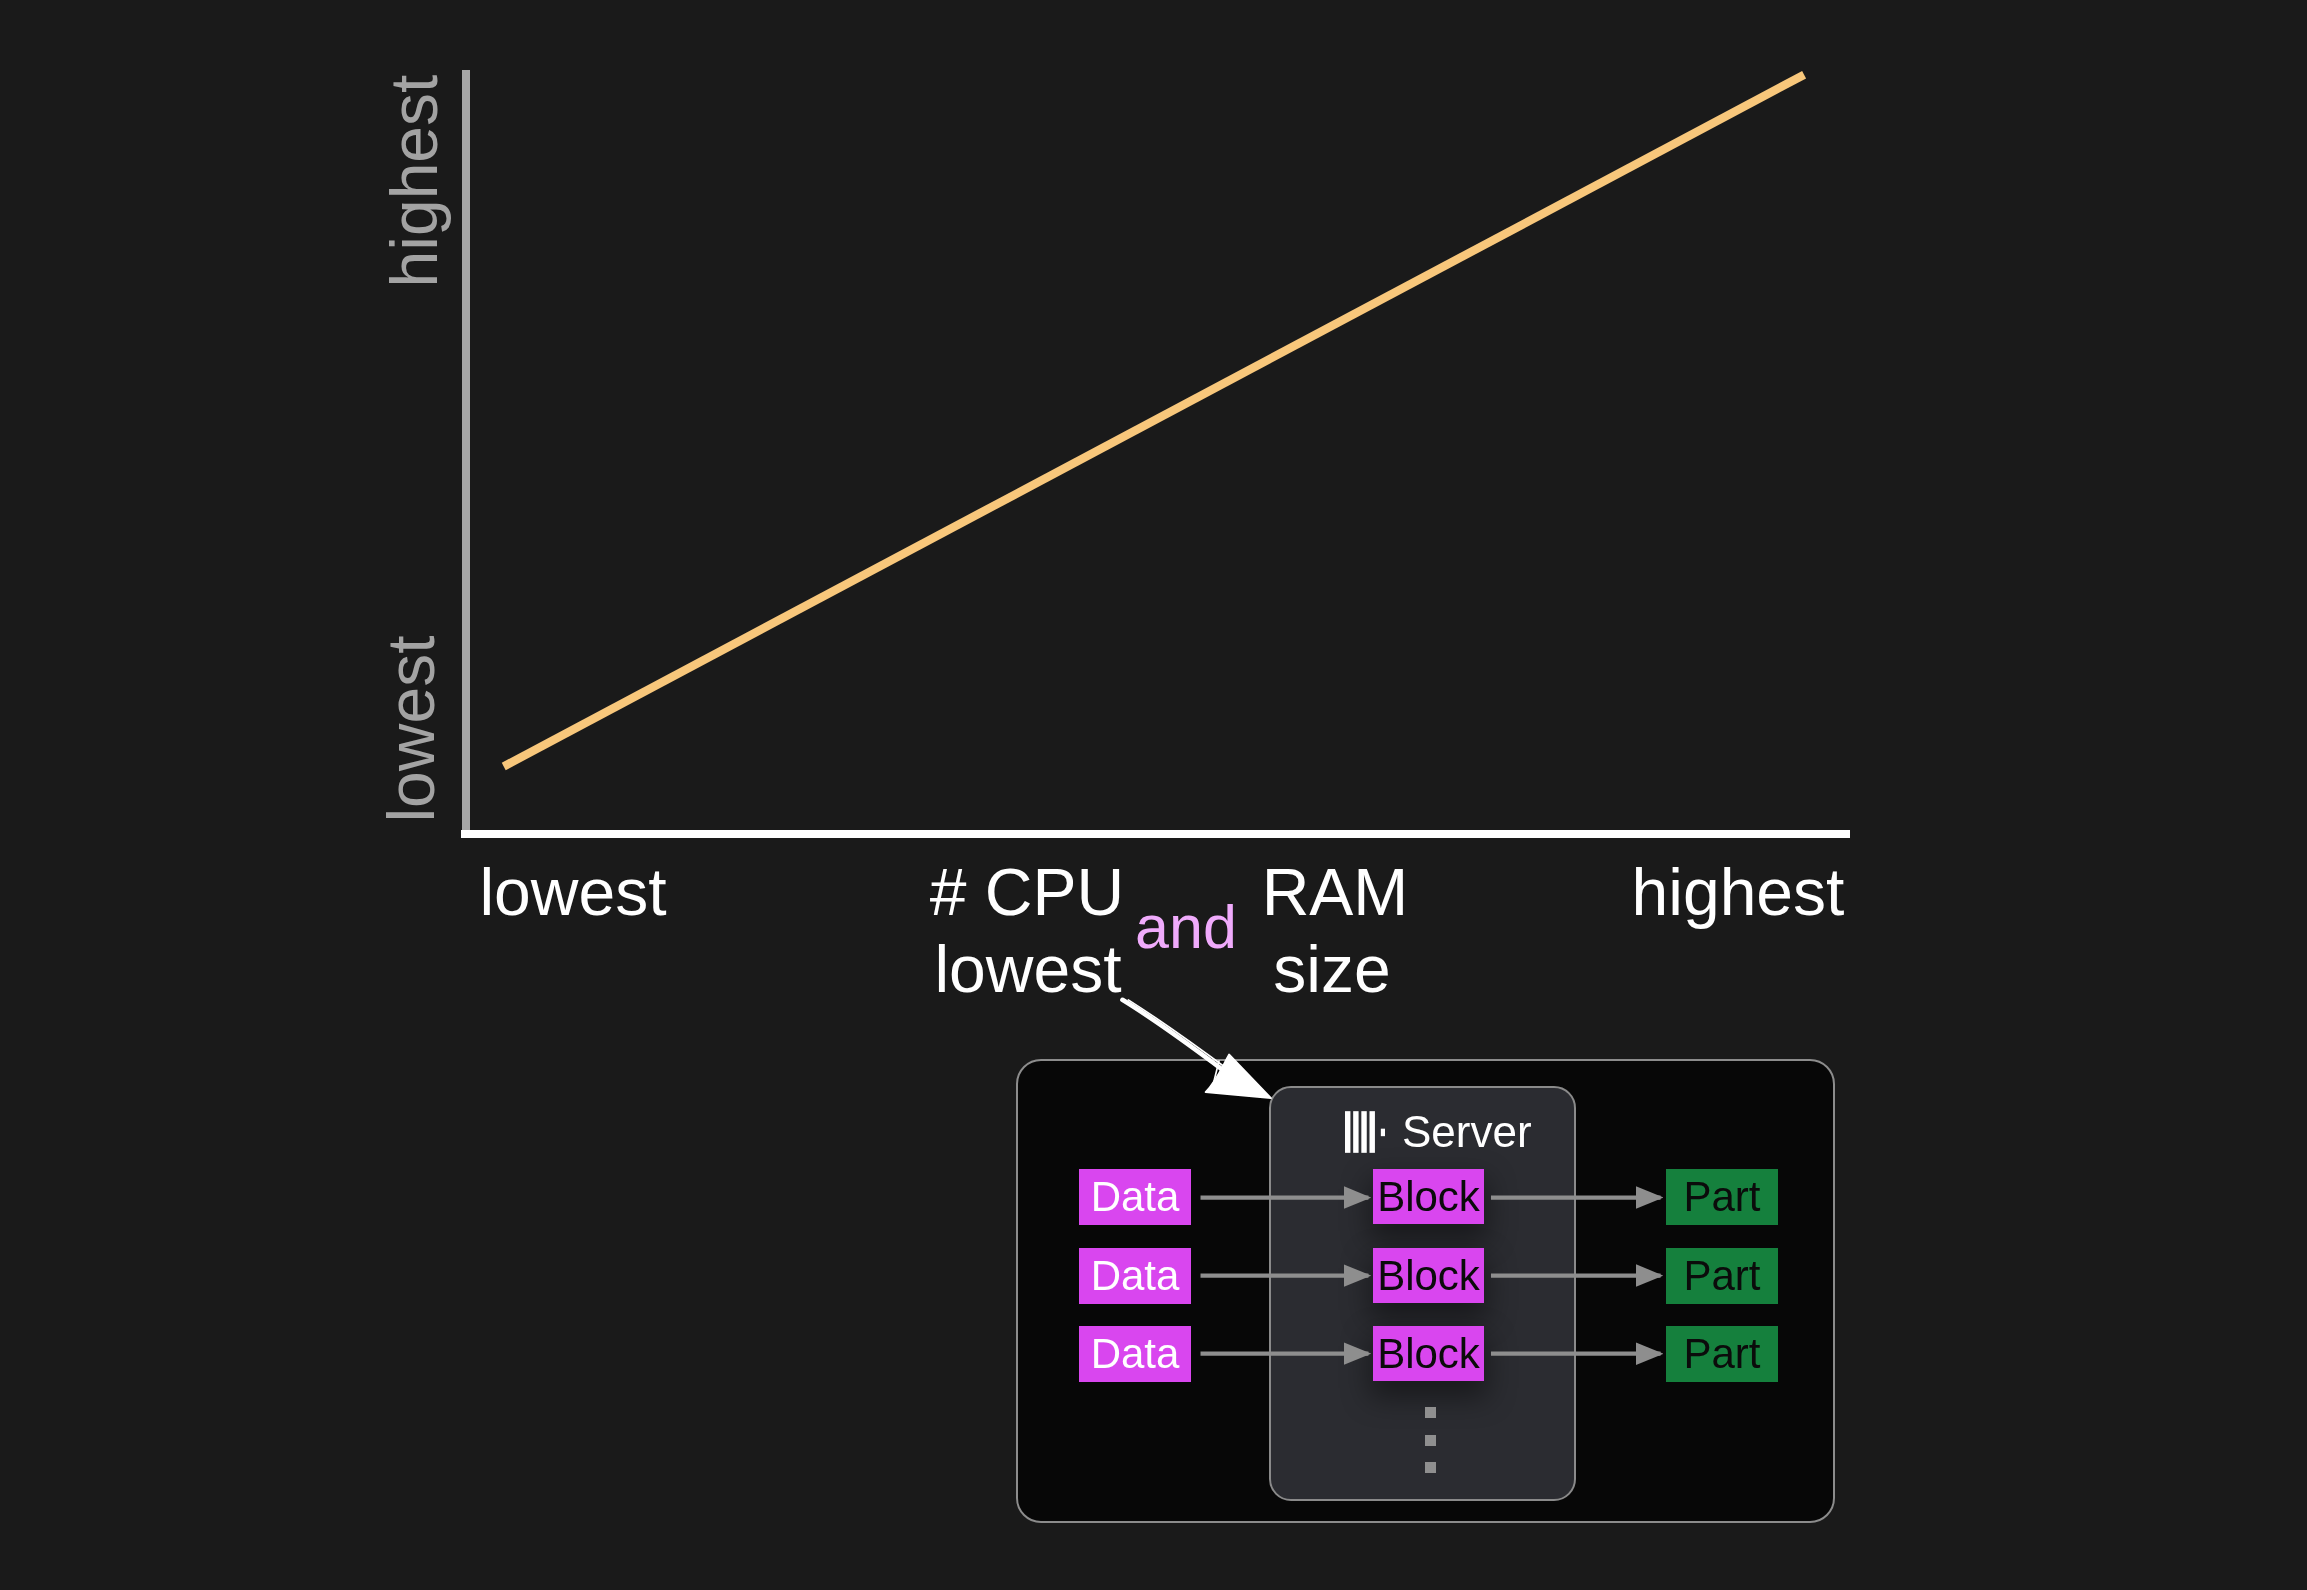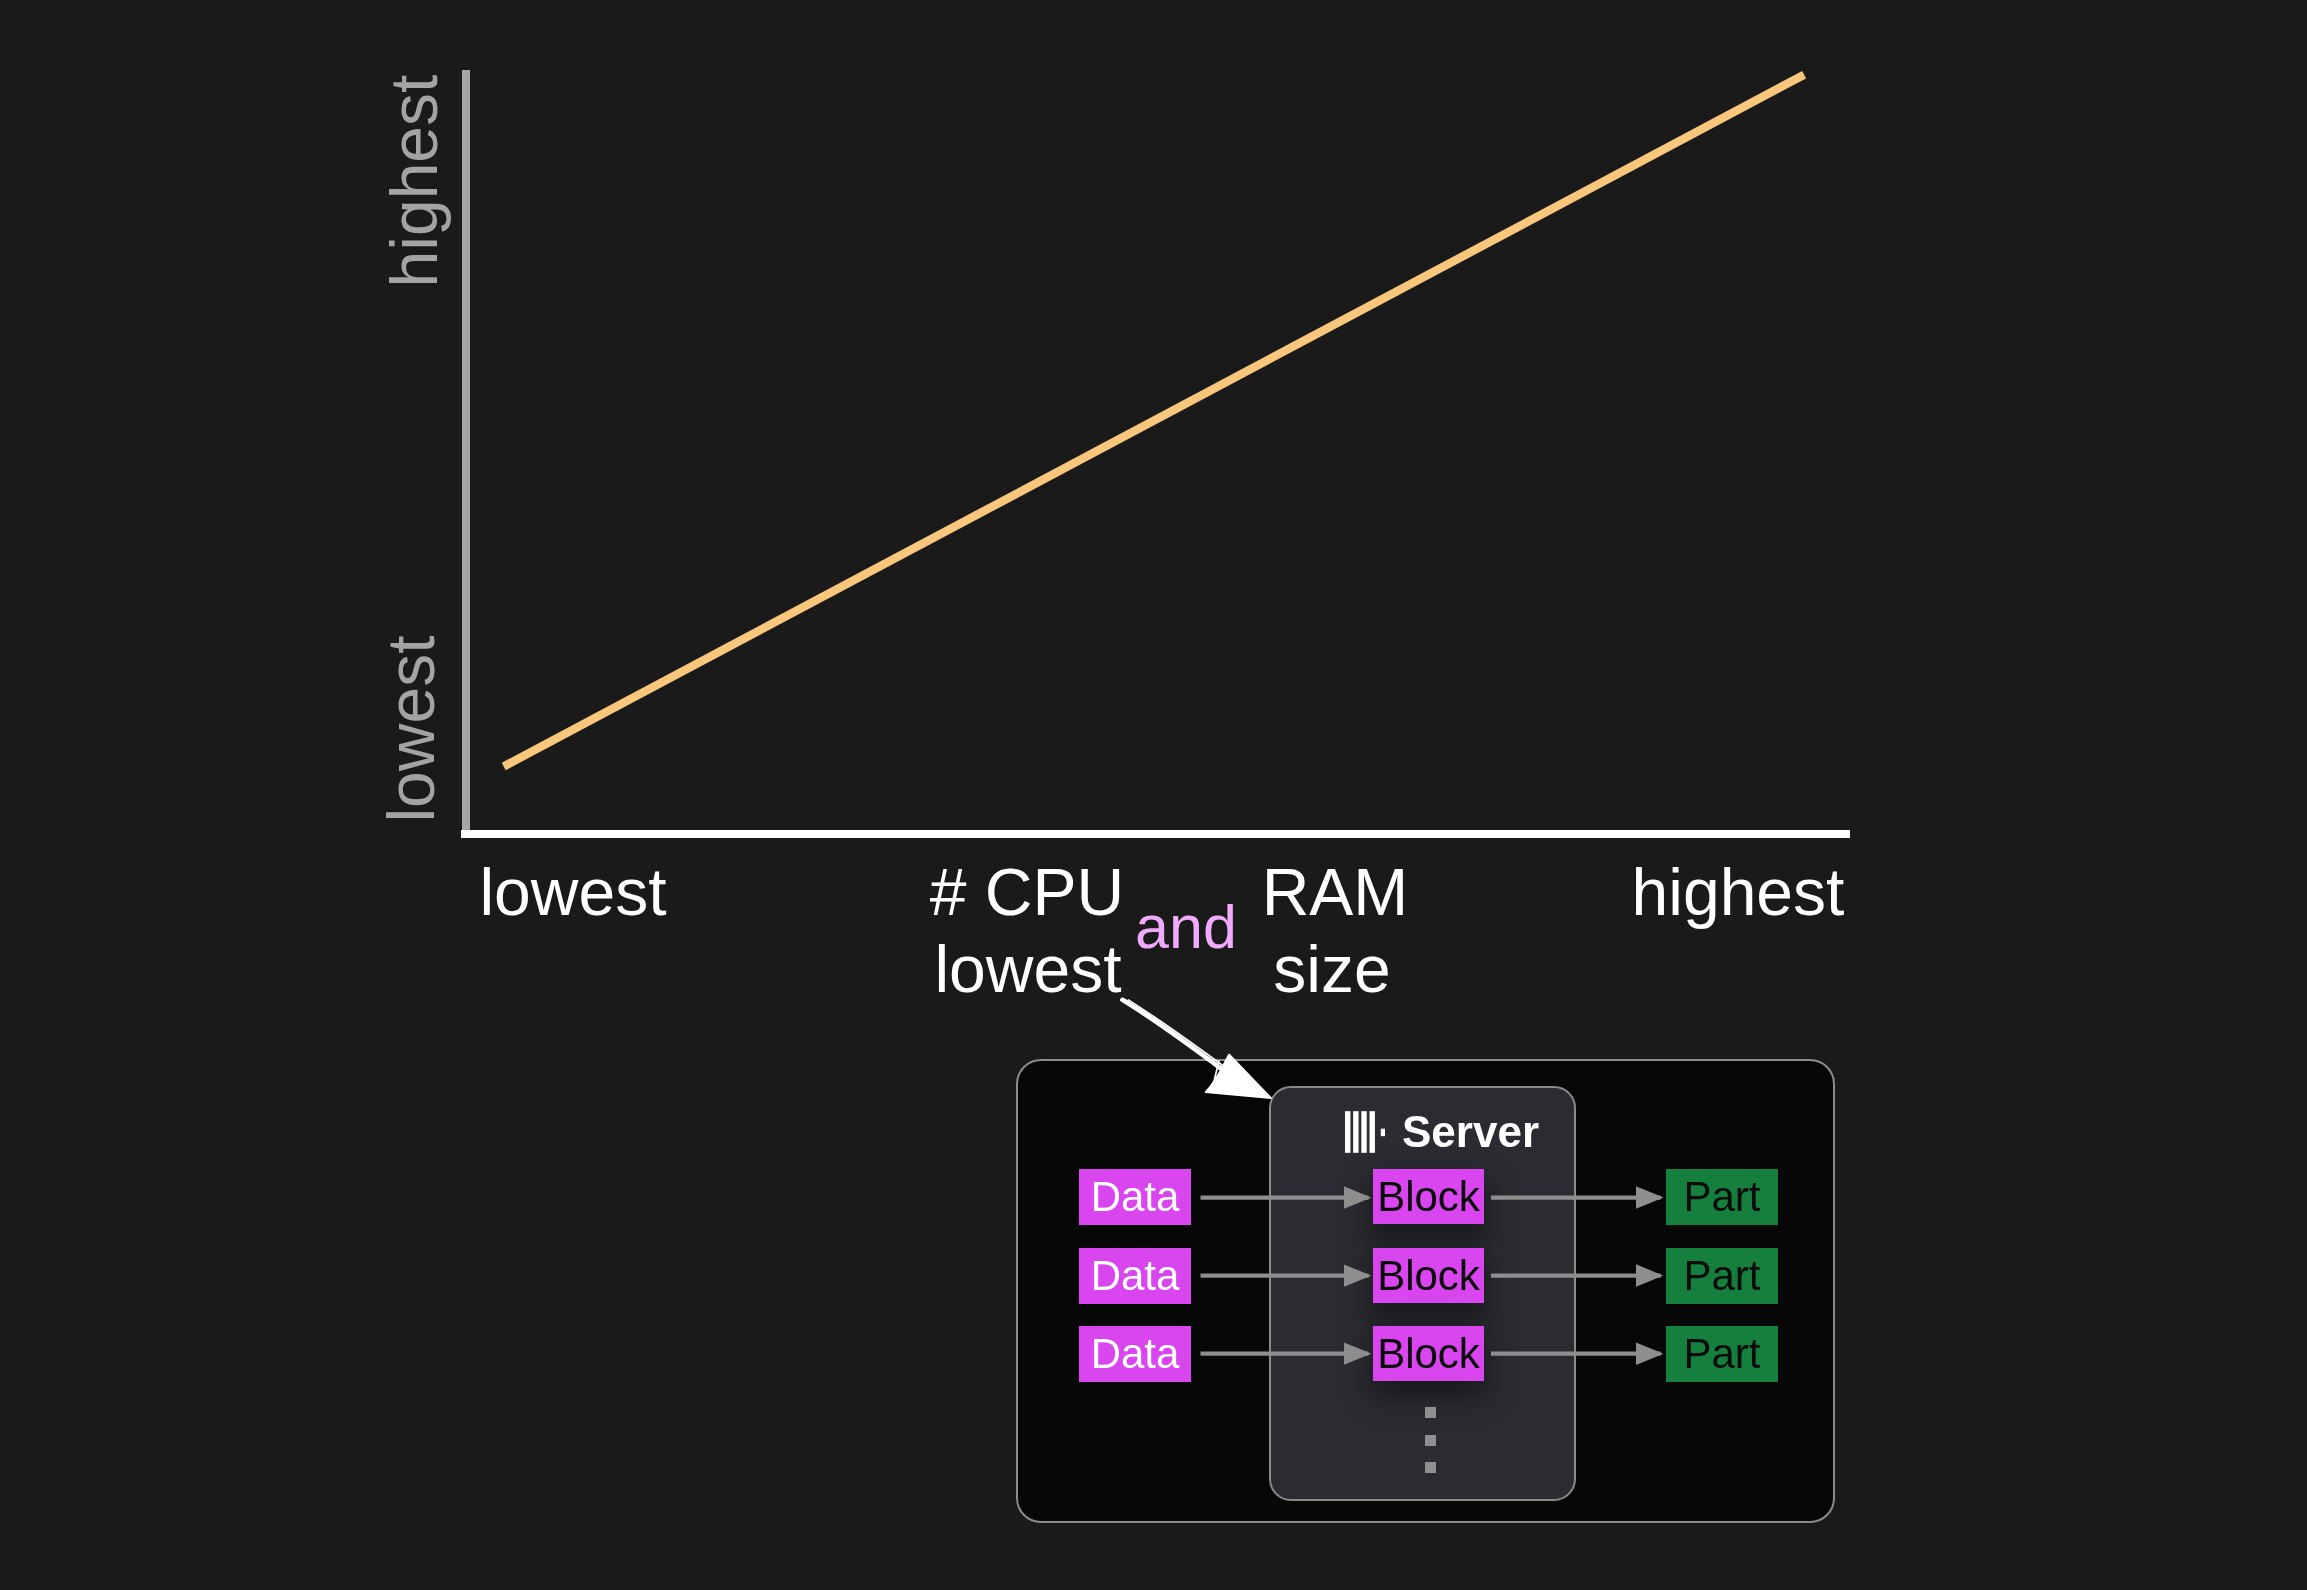--- a/index.html
+++ b/index.html
@@ -99,21 +99,20 @@
     display: flex;
     align-items: center;
     gap: 17px;
   }
   .ch-logo { display: block; width: 40px; height: 42px; }
   .server-label {
     color: #ffffff;
     font-size: 44px;
     line-height: 49px;
     white-space: nowrap;
-    font-weight: bold;
   }
   .node {
     width: 112px; height: 56px;
     display: flex;
     align-items: center;
     justify-content: center;
     font-size: 42px;
     box-sizing: border-box;
   }
   .node.data  { left: 1079px; background: #d946ef; color: #ffffff; }

